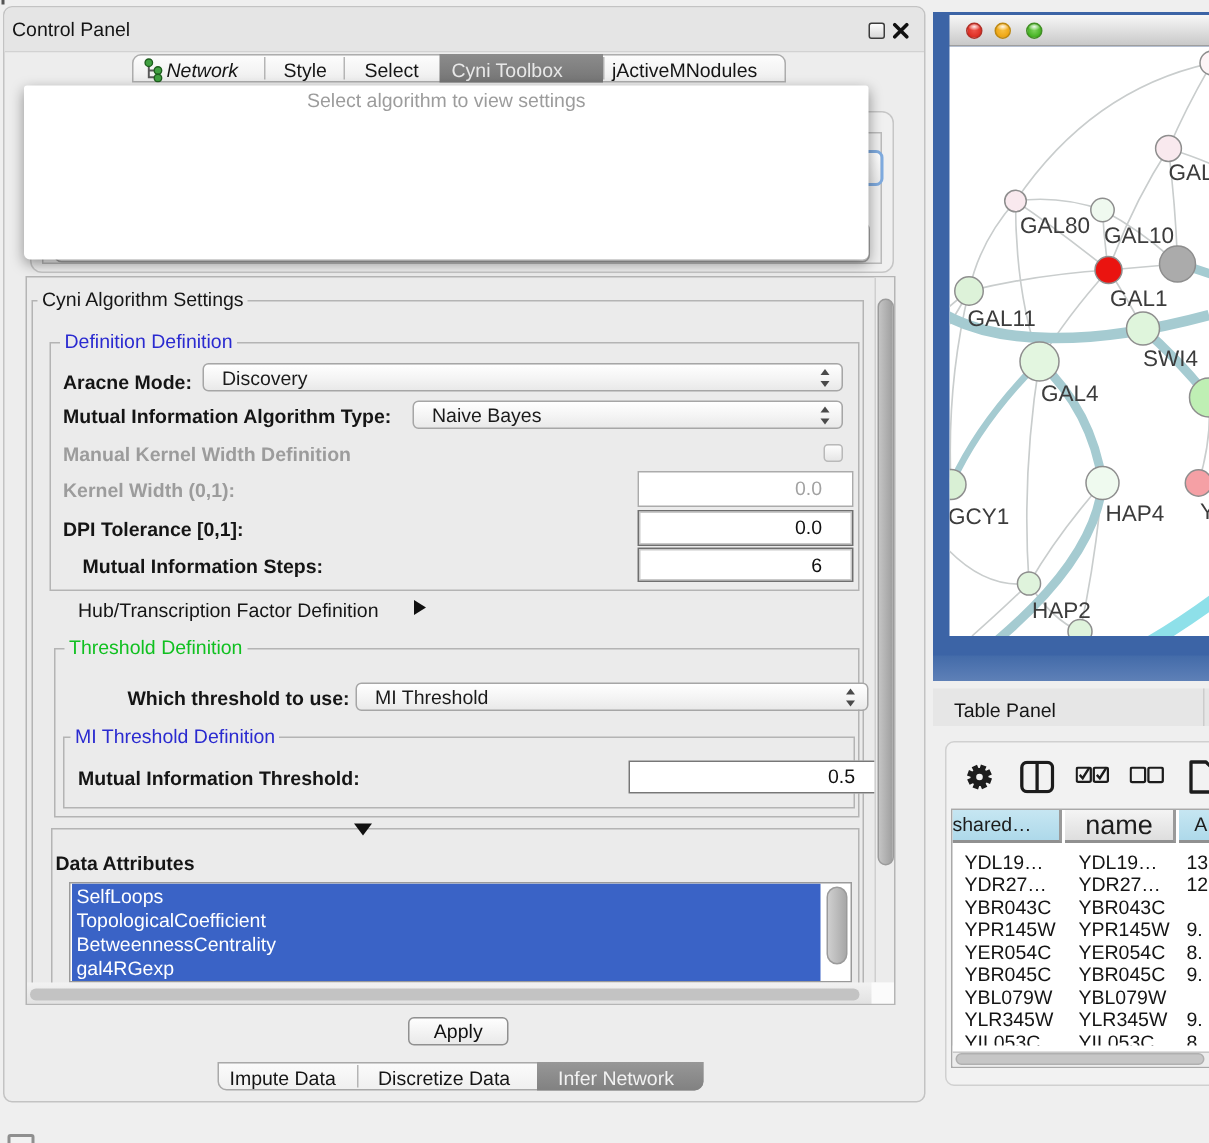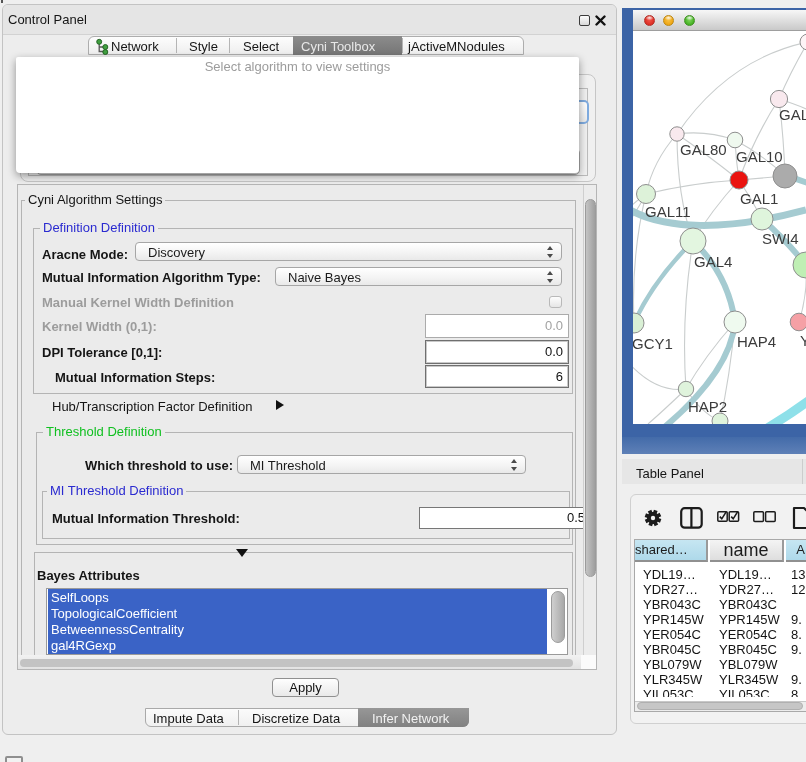--- a/index.html
+++ b/index.html
@@ -8,21 +8,21 @@
   .abs{position:absolute;}
   .lbl{position:absolute;font-size:13px;color:#151515;white-space:nowrap;}
   .b{font-weight:bold;}
   .gb{position:absolute;border:1px solid #b4b4b4;}
   .gtitle{position:absolute;font-size:13px;background:#ebebeb;padding:0 3px;white-space:nowrap;line-height:13px;}
   .combo{position:absolute;border:1px solid #a6a6a6;border-radius:4px;background:linear-gradient(180deg,#ffffff 0%,#f4f4f4 55%,#e9e9e9 100%);box-sizing:border-box;}
   .combo .ctext{position:absolute;left:12px;top:50%;transform:translateY(-50%);font-size:13px;color:#1b1b1b;white-space:nowrap;}
   .stepper{position:absolute;right:7px;top:50%;transform:translateY(-50%);width:7px;height:12px;}
   .stepper .up{position:absolute;left:0;top:0;width:0;height:0;border-left:3.5px solid transparent;border-right:3.5px solid transparent;border-bottom:4.5px solid #4a4a4a;}
   .stepper .dn{position:absolute;left:0;bottom:0;width:0;height:0;border-left:3.5px solid transparent;border-right:3.5px solid transparent;border-top:4.5px solid #4a4a4a;}
-  .field{position:absolute;background:#fff;box-sizing:border-box;font-size:13px;text-align:right;padding-right:5px;}
+  .field{position:absolute;background:#fff;box-sizing:border-box;font-size:13px;text-align:right;padding-right:20px;}
 </style>
 </head>
 <body>
 <div id="page">
   <div class="abs" style="left:1px;top:0;width:2px;height:3px;background:#555;"></div>
 
   <div class="abs" id="cpanel" style="left:2px;top:4px;width:615px;height:731px;background:#ededed;border:1px solid #c3c3c3;border-radius:6px;box-sizing:border-box;"></div>
   <div class="abs" style="left:3px;top:5px;width:613px;height:29px;background:#e5e5e5;border-bottom:1px solid #d2d2d2;border-radius:5px 5px 0 0;"></div>
   <div class="lbl" style="left:8px;top:12px;">Control Panel</div>
   <div class="abs" style="left:579px;top:15px;width:9px;height:9px;border:1.5px solid #3c3c3c;border-radius:2px;background:linear-gradient(180deg,#fdfdfd,#d8d8d8);"></div>
@@ -34,21 +34,21 @@
   <div class="abs" style="left:176px;top:38px;width:1px;height:15px;background:#b5b5b5;"></div>
   <div class="abs" style="left:229px;top:38px;width:1px;height:15px;background:#b5b5b5;"></div>
   <div class="abs" style="left:293px;top:36px;width:109px;height:19px;background:linear-gradient(180deg,#8c8c8c,#757575);"></div>
   <div class="abs" style="left:402px;top:38px;width:1px;height:15px;background:#b5b5b5;"></div>
   <svg class="abs" style="left:96px;top:38px;" width="14" height="17" viewBox="0 0 14 17">
     <path d="M3.2 5 L3.2 13.5 L8 13.5 M3.2 9 L8 9" stroke="#5a5a5a" stroke-width="1.3" fill="none"></path>
     <circle cx="3.2" cy="3.8" r="2.5" fill="#41a041" stroke="#1e5e1e" stroke-width="0.9"></circle>
     <circle cx="9.3" cy="9" r="2.5" fill="#41a041" stroke="#1e5e1e" stroke-width="0.9"></circle>
     <circle cx="9.3" cy="14" r="2.5" fill="#41a041" stroke="#1e5e1e" stroke-width="0.9"></circle>
   </svg>
-  <div class="lbl" style="left:111px;top:39px;">Network</div>
+  <div class="lbl" style="left:111px;top:39px;font-style:italic;">Network</div>
   <div class="lbl" style="left:189px;top:39px;">Style</div>
   <div class="lbl" style="left:243px;top:39px;">Select</div>
   <div class="lbl" style="left:301px;top:39px;color:#e8e8e8;">Cyni Toolbox</div>
   <div class="lbl" style="left:408px;top:39px;">jActiveMNodules</div>
 
   <div class="abs" style="left:20px;top:74px;width:576px;height:108px;background:#f0f0f0;border:1px solid #c6c6c6;border-radius:8px;box-sizing:border-box;"></div>
   <div class="abs" style="left:28px;top:88px;width:560px;height:88px;border:1px solid #bbbbbb;box-sizing:border-box;"></div>
   <div class="abs" style="left:36px;top:100px;width:553px;height:24px;border:2px solid #7fabdf;border-radius:5px;background:linear-gradient(180deg,#ffffff,#ececec);box-sizing:border-box;"></div>
   <div class="abs" style="left:36px;top:148px;width:544px;height:27px;border:1px solid #a6a6a6;border-radius:5px;background:linear-gradient(180deg,#ffffff,#e6e6e6);box-sizing:border-box;"></div>
 
@@ -84,35 +84,35 @@
   <div class="field" style="left:425px;top:340px;width:144px;height:24px;border:1px solid #6f6f6f;box-shadow:inset 0 0 0 1px #c9c9c9;color:#111;line-height:22px;">0.0</div>
   <div class="lbl b" style="left:42px;top:370px;padding-left:13px;">Mutual Information Steps:</div>
   <div class="field" style="left:425px;top:365px;width:144px;height:23px;border:1px solid #6f6f6f;box-shadow:inset 0 0 0 1px #c9c9c9;color:#111;line-height:21px;">6</div>
 
   <div class="lbl" style="left:52px;top:399px;">Hub/Transcription Factor Definition</div>
   <div class="abs" style="left:276px;top:400px;width:0;height:0;border-top:5.5px solid transparent;border-bottom:5.5px solid transparent;border-left:8px solid #111;"></div>
 
   <div class="gb" style="left:36px;top:432px;width:535px;height:111px;"></div>
   <div class="gtitle" style="left:43px;top:425px;color:#10c020;">Threshold Definition</div>
   <div class="lbl b" style="left:233px;top:458px;transform:translateX(-100%);">Which threshold to use:</div>
-  <div class="combo" style="left:237px;top:455px;width:289px;height:19px;">
+  <div class="combo" style="left:237px;top:455px;width:342px;height:19px;">
     <span class="ctext">MI Threshold</span>
     <span class="stepper">
         <span class="up"></span>
         <span class="dn"></span>
       </span>
   </div>
   <div class="gb" style="left:42px;top:491px;width:526px;height:46px;"></div>
   <div class="gtitle" style="left:47px;top:484px;color:#2a2ad0;">MI Threshold Definition</div>
   <div class="lbl b" style="left:52px;top:511px;">Mutual Information Threshold:</div>
   <div class="field" style="left:419px;top:507px;width:172px;height:22px;border:1px solid #777;color:#111;line-height:20px;">0.5</div>
 
   <div class="gb" style="left:34px;top:552px;width:537px;height:103px;"></div>
   <div class="abs" style="left:236px;top:549px;width:0;height:0;border-left:6px solid transparent;border-right:6px solid transparent;border-top:8px solid #111;"></div>
-  <div class="lbl b" style="left:37px;top:568px;">Bayes Attributes</div>
+  <div class="lbl b" style="left:37px;top:568px;">Data Attributes</div>
   <div class="abs" style="left:46px;top:588px;width:522px;height:67px;background:#fff;border:1px solid #9a9a9a;box-sizing:border-box;overflow:hidden;">
     <div class="abs" style="left:1px;top:0px;width:499px;height:65px;background:#3a63c6;"></div>
     <div class="abs" style="left:4px;top:1px;font-size:13px;line-height:16px;color:#fff;">SelfLoops<br>TopologicalCoefficient<br>BetweennessCentrality<br>gal4RGexp</div>
     <div class="abs" style="left:504px;top:2px;width:14px;height:52px;border-radius:7px;background:linear-gradient(90deg,#cfcfcf,#a8a8a8);border:1px solid #9b9b9b;box-sizing:border-box;"></div>
   </div>
 
   <div class="abs" style="left:583px;top:185px;width:13px;height:470px;background:#ececec;border-left:1px solid #cfcfcf;box-sizing:border-box;"></div>
   <div class="abs" style="left:585px;top:199px;width:11px;height:378px;border-radius:5.5px;background:linear-gradient(90deg,#c4c4c4,#9f9f9f);border:1px solid #9b9b9b;box-sizing:border-box;"></div>
 
   <div class="abs" style="left:18px;top:655px;width:578px;height:14px;background:linear-gradient(180deg,#f2f2f2,#e2e2e2);"></div>

